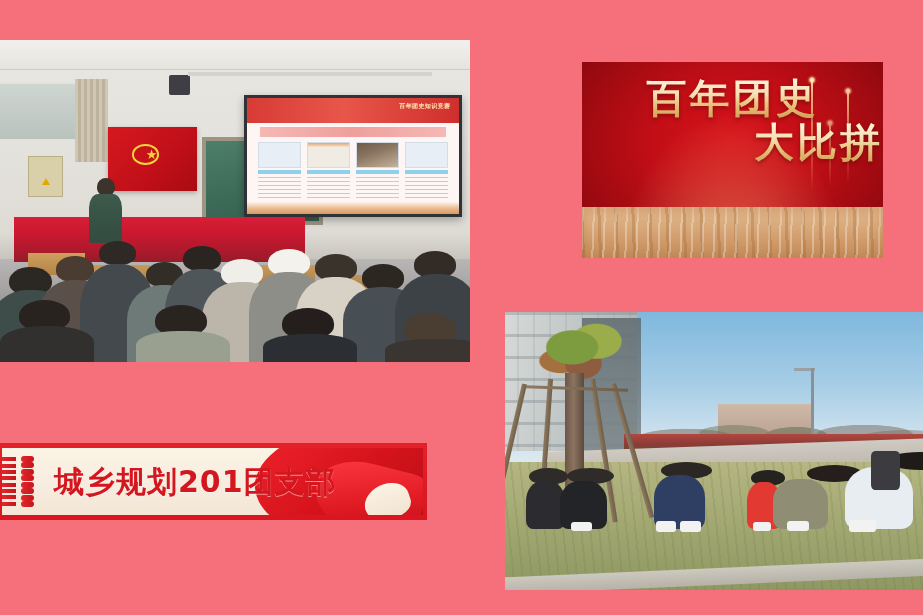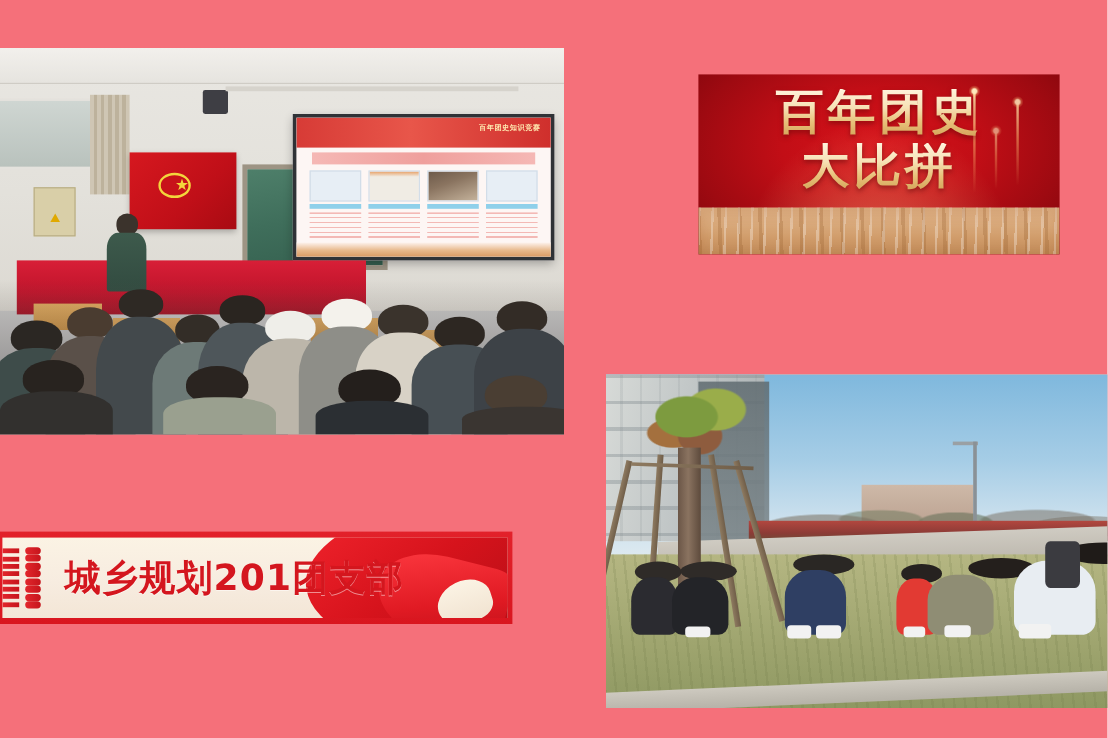--- a/index.html
+++ b/index.html
@@ -242,21 +242,21 @@
     position: absolute; bottom: 22%;
   }
   .p-head { position: absolute; width: 100%; border-radius: 50%; }
   .p-body { position: absolute; width: 100%; border-radius: 42% 42% 18% 18%; }
   .p-shoe { position: absolute; height: 16%; background: #f2f2f2; border-radius: 3px; }
 
   
   #banner-top {
     position: absolute;
     left: 582px; top: 62px;
-    width: 301px; height: 150px;
+    width: 301px; height: 196px;
     overflow: hidden;
     background:
       radial-gradient(ellipse at 50% 40%, #d6121a 0%, #c20e16 38%, #9e0a11 72%, #7d060c 100%);
   }
   .bt-rays {
     position: absolute; left: 0; top: 0; width: 100%; height: 100%;
     background:
       radial-gradient(ellipse at 50% 115%, rgba(255,200,140,.30) 0 22%, transparent 55%);
   }
   .bt-spark {
@@ -291,21 +291,21 @@
     font-weight: bold;
     letter-spacing: 3px;
     background: linear-gradient(180deg,#fff3dc 0%,#f7e2b6 38%,#e8c079 68%,#d2a257 100%);
     -webkit-background-clip: text;
     background-clip: text;
     color: transparent;
     -webkit-text-fill-color: transparent;
     filter: drop-shadow(0 2px 2px rgba(90,8,8,.55));
   }
   .bt-line.l1 { font-size: 40px; }
-  .bt-line.l2 { font-size: 40px; margin-top: 4px; }
+  .bt-line.l2 { font-size: 40px; margin-top: 4px; text-align: right; }
 
   
   #banner-dept {
     position: absolute;
     left: -2px; top: 443px;
     width: 429px; height: 77px;
     overflow: hidden;
     background: linear-gradient(180deg,#e2212a 0%,#d9161f 100%);
     padding: 0;
   }

